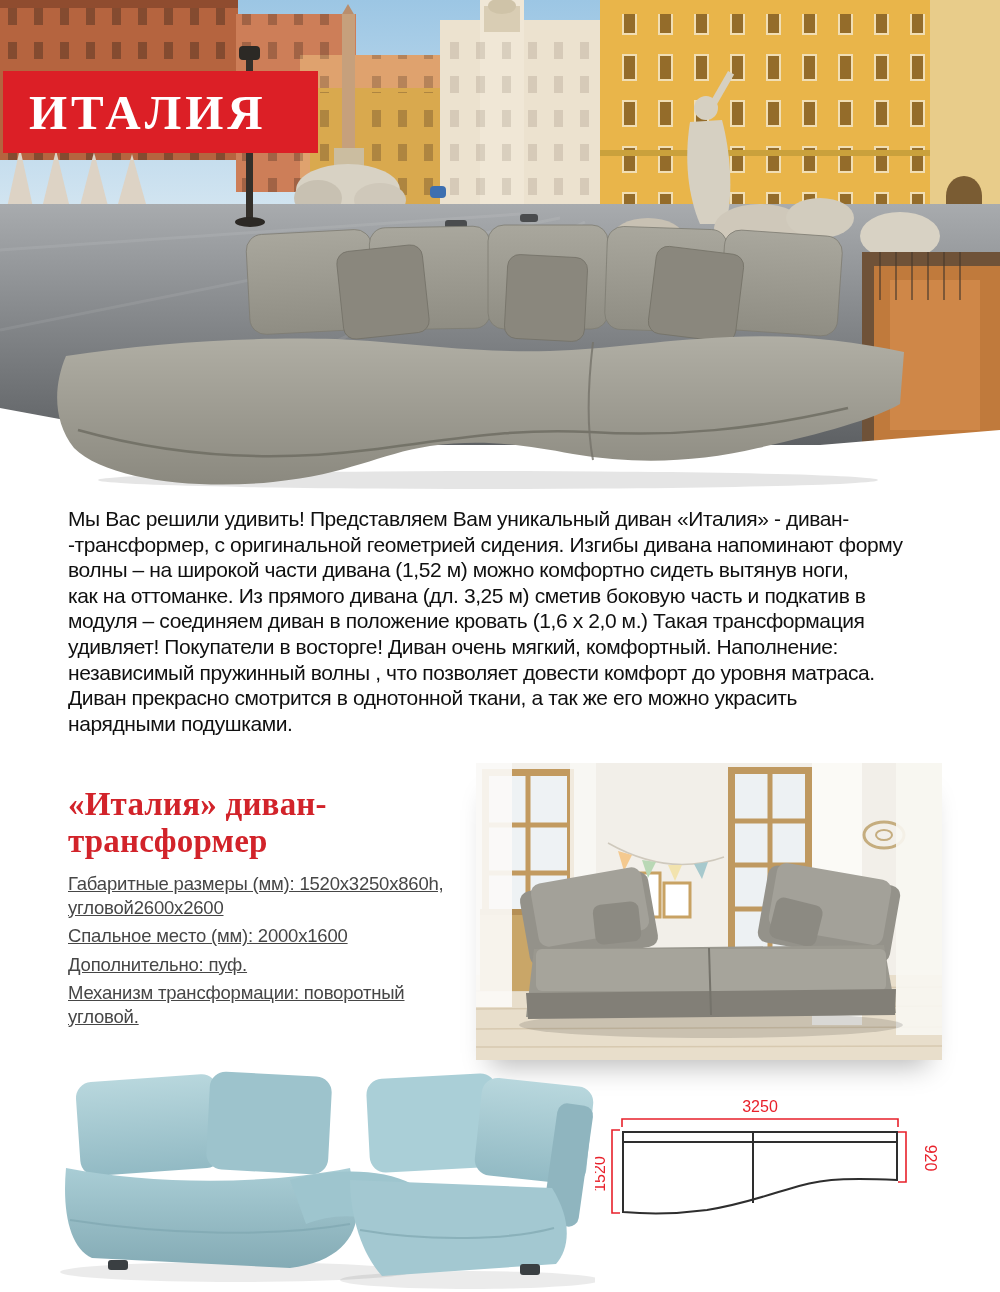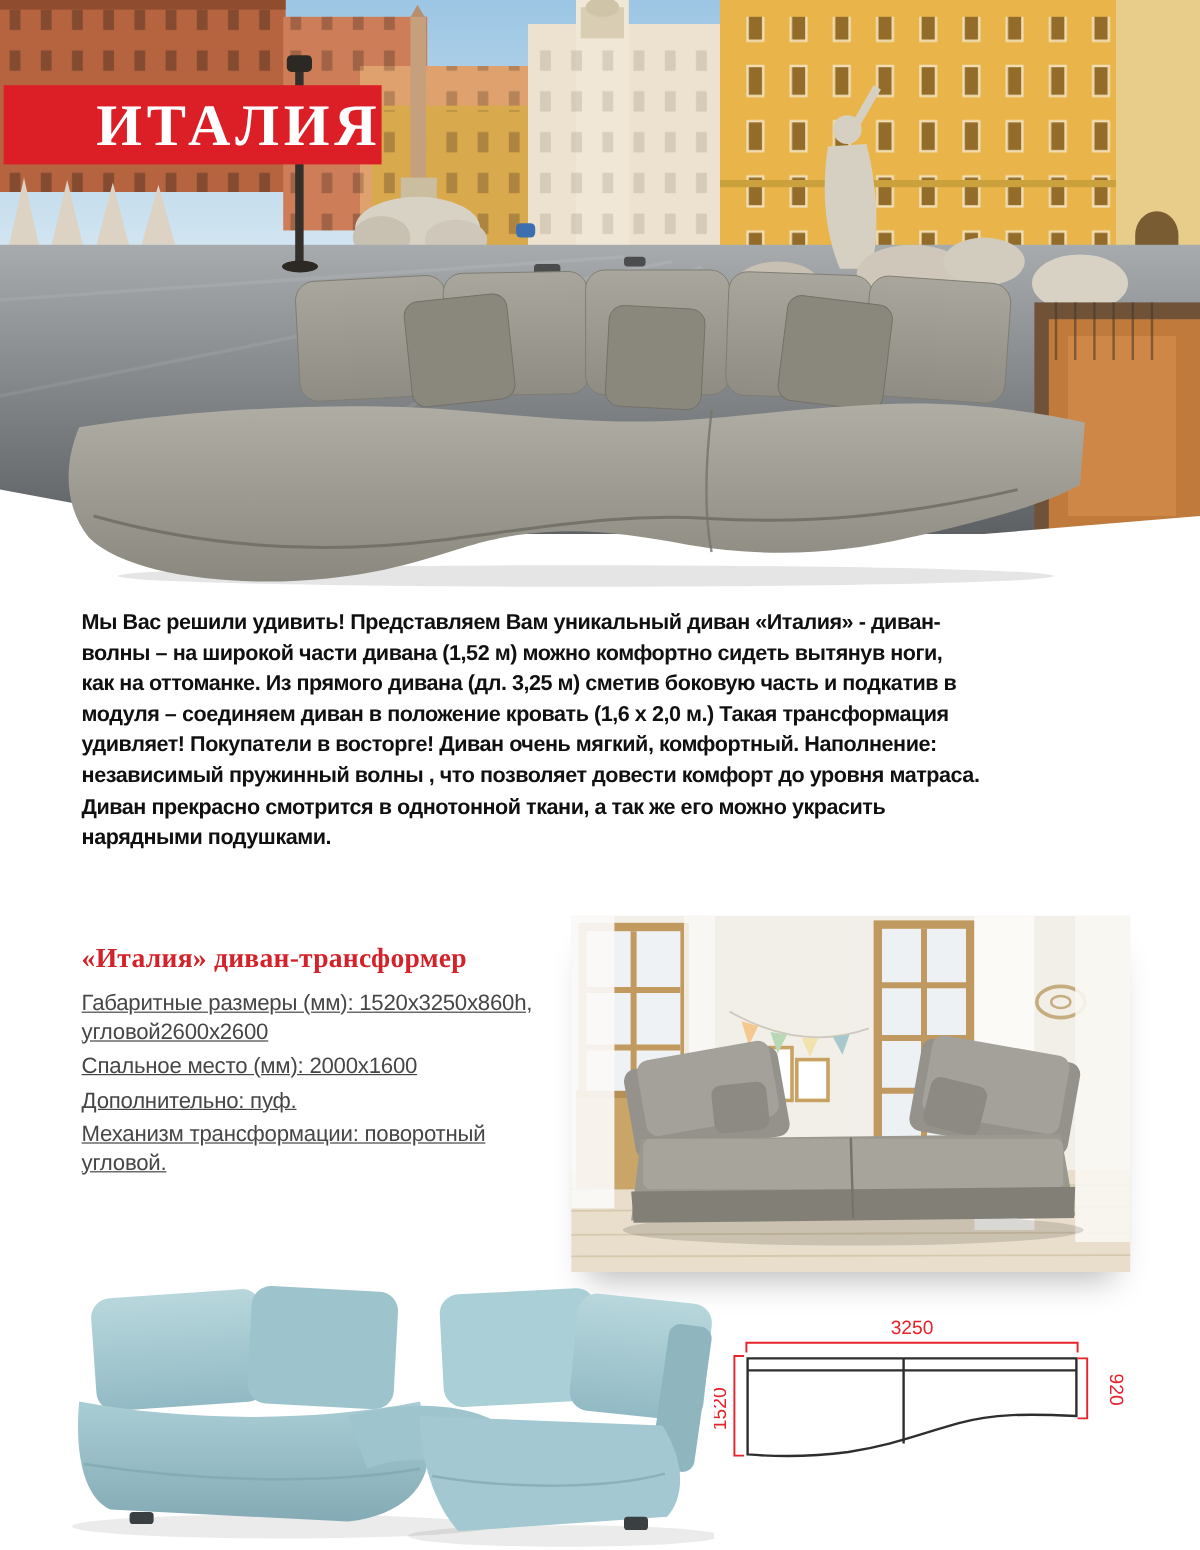--- a/index.html
+++ b/index.html
@@ -2,34 +2,34 @@
 <html><head>
 <meta charset="utf-8">
 <style>
   html,body{margin:0;padding:0;background:#ffffff;}
   .page{position:relative;width:1000px;height:1292px;background:#fff;overflow:hidden;
         font-family:"Liberation Sans",sans-serif;color:#111;}
   .abs{position:absolute;}
 
   
   .hero{left:0;top:0;width:1000px;height:445px;}
-  .banner{left:3px;top:71px;width:315px;height:66px;background:#dc1f26;
-          display:flex;align-items:center;justify-content:flex-end;padding-left:26px;box-sizing:border-box;}
+  .banner{left:3px;top:71px;width:315px;height:82px;background:#dc1f26;
+          display:flex;align-items:center;justify-content:flex-start;padding-left:26px;box-sizing:border-box;}
   .banner-title{font-family:"Liberation Serif",serif;font-weight:bold;font-size:49px;
                 color:#ffffff;letter-spacing:4px;line-height:1;}
   .hero-sofa{left:48px;top:224px;width:880px;height:266px;}
 
   
-  .intro{left:68px;top:506px;width:880px;font-size:18px;line-height:25.6px;
-         letter-spacing:-0.4px;color:#101010;font-weight:bold;}
+  .intro{left:68px;top:506px;width:880px;font-size:21px;line-height:25.6px;
+         letter-spacing:-0.4px;color:#101010;}
   .intro-line{white-space:nowrap;}
 
   
   .product{left:68px;top:786px;width:400px;}
-  .product-heading{font-family:"Liberation Serif",serif;font-weight:bold;font-size:23px;
+  .product-heading{font-family:"Liberation Serif",serif;font-weight:bold;font-size:33px;
                    color:#d2232a;letter-spacing:0.2px;margin:0 0 12px 0;}
   .spec-item{width:388px;font-size:18.5px;line-height:23.5px;color:#464646;
              letter-spacing:-0.2px;margin-bottom:5px;text-decoration:underline;}
 
   
   .interior{left:476px;top:763px;width:466px;height:297px;
             box-shadow:0 20px 26px -14px rgba(0,0,0,.28);}
   .interior svg{display:block;}
 
   
@@ -182,20 +182,21 @@
                C 432,215 472,220 525,230 C 590,241 650,238 710,224 C 772,210 824,196 852,180
                L 856,128 C 800,116 742,110 682,113 C 602,117 562,125 502,127 C 442,129 382,122 322,117
                C 242,111 120,116 18,132 Z" fill="url(#sofaBody)"></path>
       <path d="M 30,206 C 130,234 225,238 320,226 C 415,214 468,204 542,208 C 625,213 705,206 800,184" stroke="#6f6d63" stroke-width="2.5" fill="none" opacity="0.85"></path>
       <path d="M 545,118 C 540,160 538,200 545,236" stroke="#75736a" stroke-width="2" fill="none" opacity="0.8"></path>
     </svg>
   </div>
 
   <div class="abs intro">
     <div class="intro-line">Мы Вас решили удивить!  Представляем Вам уникальный диван «Италия» - диван-</div>
+    <div class="intro-line">-трансформер, с оригинальной геометрией сидения. Изгибы дивана напоминают форму</div>
     <div class="intro-line">волны – на широкой  части  дивана  (1,52 м)  можно комфортно сидеть вытянув ноги,</div>
     <div class="intro-line">как на оттоманке. Из прямого дивана (дл. 3,25 м)  сметив боковую часть  и подкатив в</div>
     <div class="intro-line">модуля – соединяем диван в положение кровать (1,6 х 2,0 м.)  Такая трансформация</div>
     <div class="intro-line">удивляет! Покупатели в восторге! Диван очень мягкий, комфортный. Наполнение:</div>
     <div class="intro-line">независимый пружинный волны , что позволяет довести комфорт до уровня матраса.</div>
     <div class="intro-line">Диван  прекрасно смотрится в однотонной ткани, а так же его можно украсить</div>
     <div class="intro-line">нарядными подушками.</div>
   </div>
 
   <div class="abs product">

